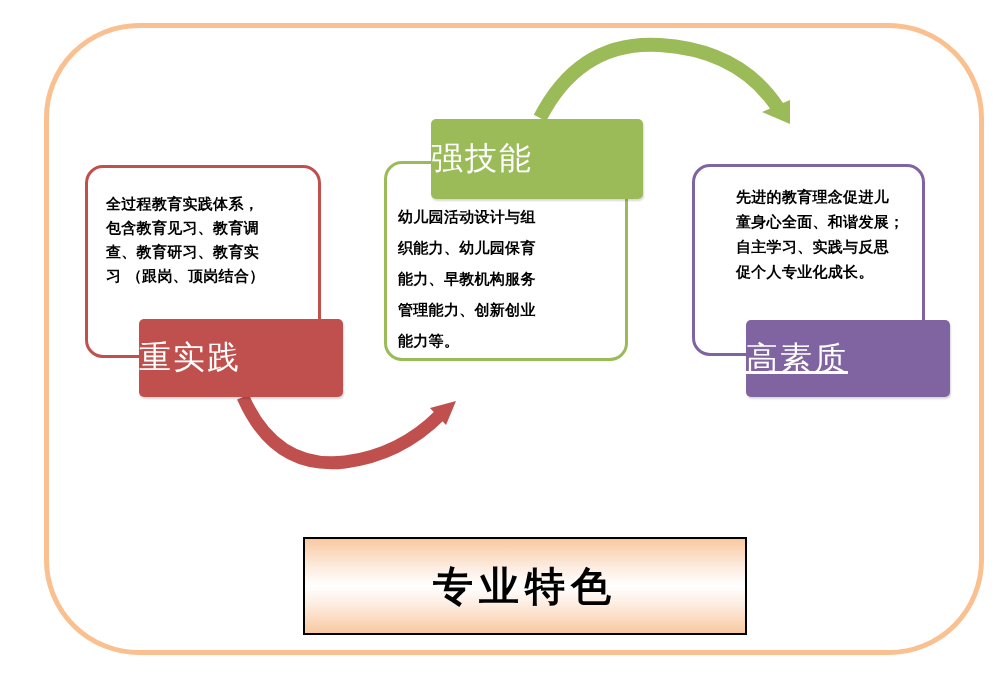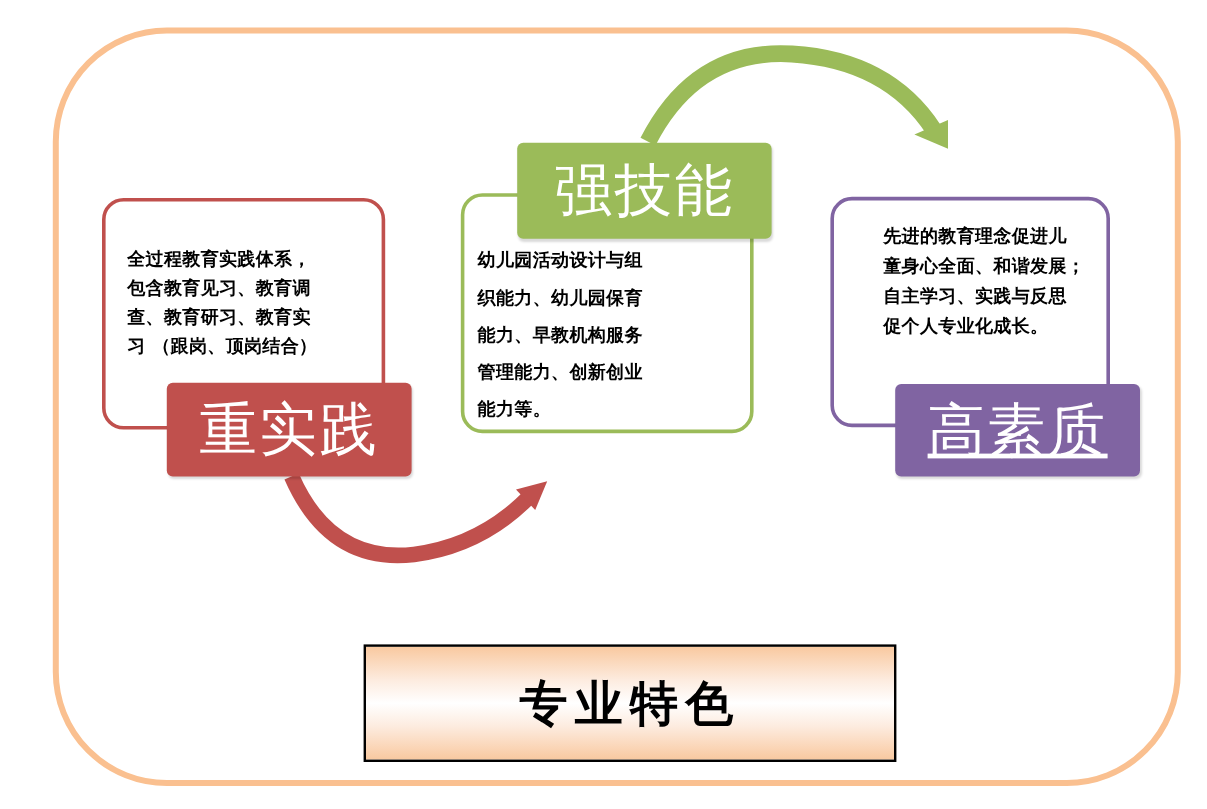--- a/index.html
+++ b/index.html
@@ -5,25 +5,25 @@
   html, body { margin: 0; padding: 0; background: #ffffff; }
   body { width: 1006px; height: 674px; position: relative; overflow: hidden;
          font-family: "DejaVu Sans", "Liberation Sans", sans-serif; }
   .outer-frame { position: absolute; left: 44px; top: 23px; width: 940px; height: 632px;
                  box-sizing: border-box; border: 5px solid #fac090; border-radius: 95px; }
   .desc-box { position: absolute; box-sizing: border-box; background: #ffffff;
               border-style: solid; border-width: 3px; border-radius: 18px; }
   .desc-text { position: absolute; font-weight: bold; color: #000000;
                font-size: 15px; line-height: 24px; white-space: pre-line; letter-spacing: 0.3px; }
   .label-box { position: absolute; color: #ffffff; border-radius: 5px; display: flex;
-               align-items: center; justify-content: center; box-sizing: border-box;
-               font-family: "DejaVu Serif", "Liberation Serif", serif; font-size: 48px;
+               align-items: center; justify-content: flex-start; box-sizing: border-box;
+               font-family: "DejaVu Serif", "Liberation Serif", serif; font-size: 32px;
                letter-spacing: 2px; box-shadow: 1px 2px 2px rgba(0,0,0,0.15); }
   #box-practice { left: 85px; top: 165px; width: 236px; height: 193px; border-color: #c0504d; }
-  #text-practice { left: 106px; top: 204px; width: 210px; }
+  #text-practice { left: 106px; top: 192px; width: 210px; }
   #label-practice { left: 139px; top: 319px; width: 204px; height: 78px; background: #c0504d; }
   #box-skill { left: 384px; top: 161px; width: 244px; height: 200px; border-color: #9bbb59; }
   #text-skill { left: 398px; top: 202px; width: 200px; line-height: 31px; }
   #label-skill { left: 431px; top: 119px; width: 212px; height: 80px; background: #9bbb59; }
   #box-quality { left: 692px; top: 164px; width: 233px; height: 192px; border-color: #8064a2; }
   #text-quality { left: 712px; top: 185px; width: 210px; line-height: 25px; margin-left: 24px; }
   #label-quality { left: 746px; top: 320px; width: 204px; height: 77px; background: #8064a2; text-decoration: underline; }
   .feature-box { position: absolute; left: 303px; top: 537px; width: 444px; height: 98px;
                  box-sizing: border-box; border: 2px solid #000000;
                  background: linear-gradient(to bottom, #f9c9a0 0%, #fdece0 30%, #ffffff 50%, #fdece0 70%, #f9c9a0 100%);

